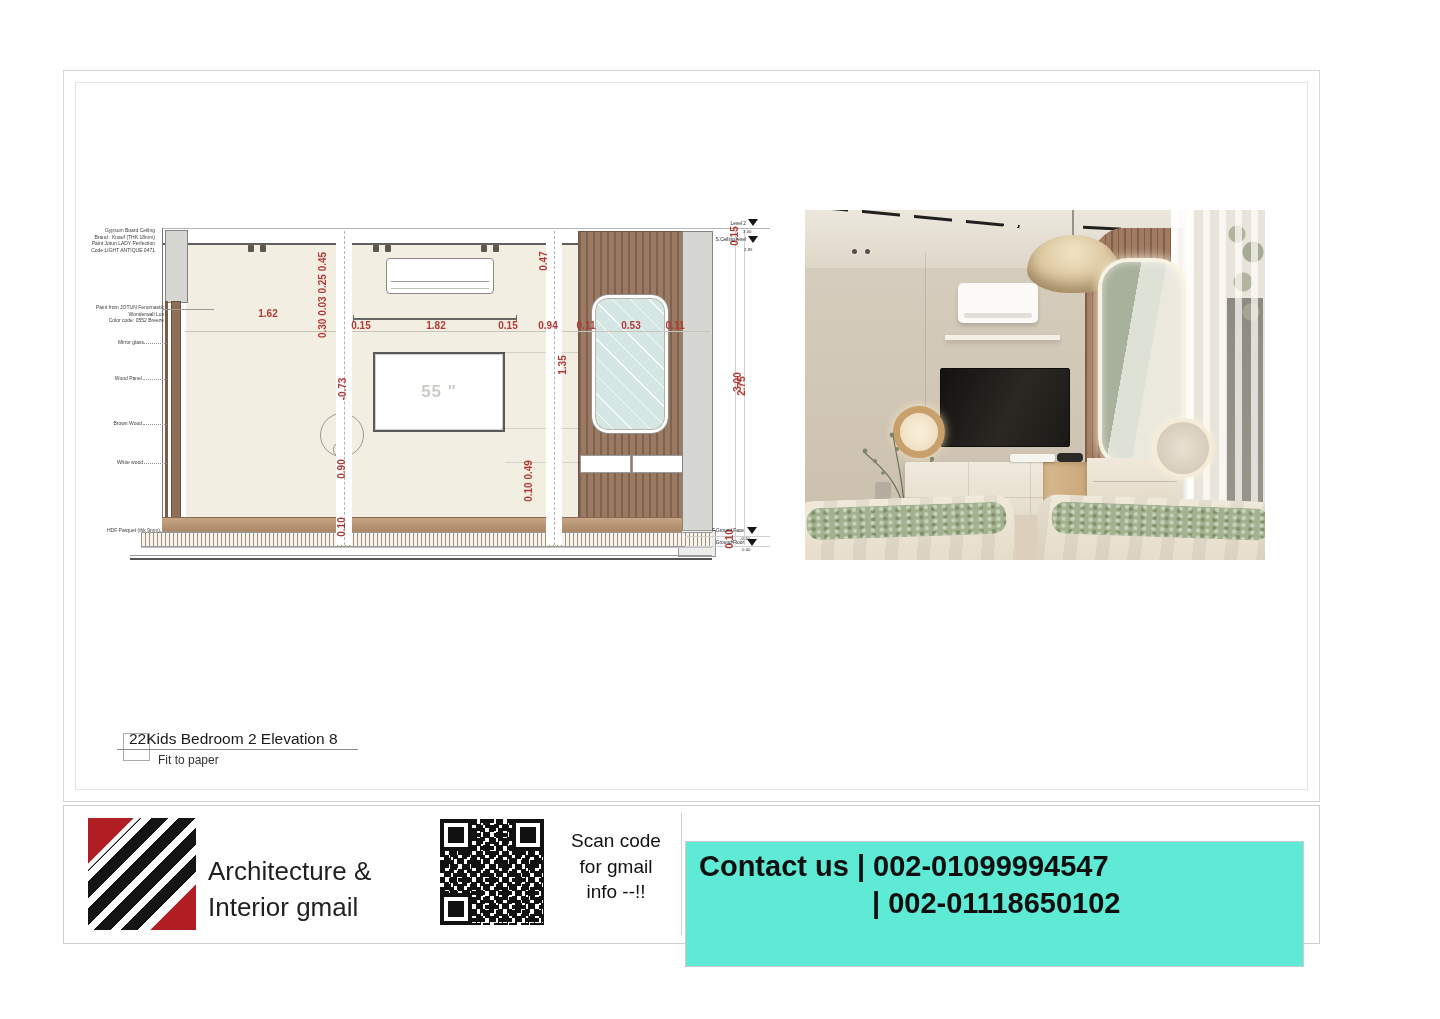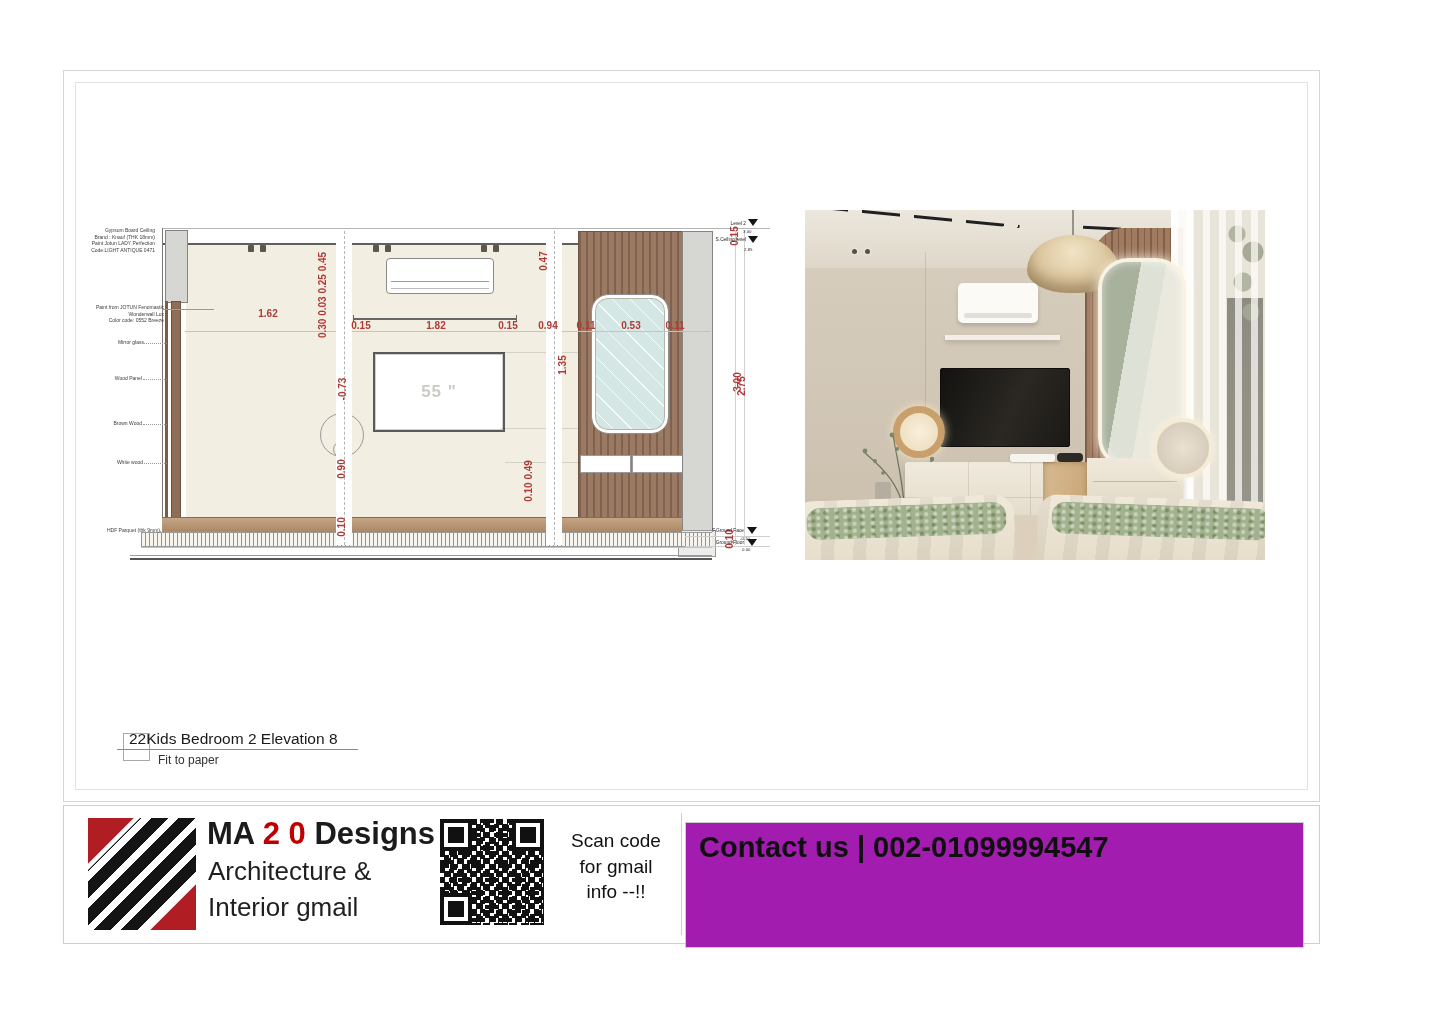--- a/index.html
+++ b/index.html
@@ -83,21 +83,21 @@
   .logo-tri i{position:absolute;inset:0;background:#b01e23}
   .brand-title{position:absolute;left:207px;top:816px;font-size:31px;font-weight:700;color:#1b1b1b;white-space:nowrap}
   .brand-title .red{color:#c00000}
   .brand-sub{position:absolute;left:208px;font-size:26px;color:#1f1f1f;white-space:nowrap}
   .qr{position:absolute;left:437px;top:816px;width:110px;height:112px;background:#fff}
   .qr-noise{position:absolute;inset:3px;background:repeating-conic-gradient(#111 0 25%,transparent 0 50%) 0 0/9px 9px,repeating-conic-gradient(#111 0 25%,transparent 0 50%) 4px 6px/13px 13px}
   .finder{position:absolute;width:24px;height:24px;border:4px solid #111;background:#fff}
   .finder::after{content:"";position:absolute;inset:4px;background:#111}
   .qr-caption{position:absolute;left:552px;top:828px;width:128px;text-align:center;font-size:19px;color:#111;line-height:1.35;white-space:pre-line}
   .vdivider{position:absolute;background:#cfcfcf}
-  .contact-box{position:absolute;left:685px;top:822px;width:617px;height:124px;border:1px solid #cdcdcd;background:#a21caf}
+  .contact-box{position:absolute;left:685px;top:841px;width:617px;height:124px;border:1px solid #cdcdcd;background:#5eead4}
   .contact-line{position:absolute;font-size:29px;font-weight:700;color:#0f0f0f;white-space:nowrap}
 </style>
 </head>
 <body>
 
 <div class="page">
 
   <div class="frame" style="left:63px;top:70px;width:1255px;height:730px"></div>
   <div class="frame-inner" style="left:75px;top:82px;width:1231px;height:706px"></div>
 
@@ -313,37 +313,33 @@
   <div class="logo">
     <div class="logo-stripes"></div>
     <div class="logo-tri" style="left:0;top:0;width:52px;height:52px;clip-path:polygon(0 0,100% 0,0 100%)">
       <i style="clip-path:polygon(0 0,88% 0,0 88%)"></i>
     </div>
     <div class="logo-tri" style="right:0;bottom:0;width:52px;height:52px;clip-path:polygon(100% 0,100% 100%,0 100%)">
       <i style="clip-path:polygon(100% 12%,100% 100%,12% 100%)"></i>
     </div>
   </div>
 
-  <div class="brand-title">
-    <span>MA</span>
-    <span class="red">2 0</span>
-    <span>Designs</span>
-  </div>
   <div class="brand-sub" style="top:856px">Architecture &amp;</div>
   <div class="brand-sub" style="top:892px">Interior gmail</div>
 
   <div class="qr">
     <div class="qr-noise"></div>
     <div class="finder" style="left:3px;top:3px"></div>
     <div class="finder" style="right:3px;top:3px"></div>
     <div class="finder" style="left:3px;bottom:3px"></div>
   </div>
   <div class="qr-caption">Scan code
 for gmail
 info --!!</div>
 
   <div class="vdivider" style="left:681px;top:813px;width:1px;height:122px"></div>
 
   <div class="contact-box">
     <span class="contact-line" style="left:13px;top:8px">Contact us | 002-01099994547</span>
+    <span class="contact-line" style="left:186px;top:45px">| 002-01118650102</span>
   </div>
 
 </div>
 
 </body></html>

